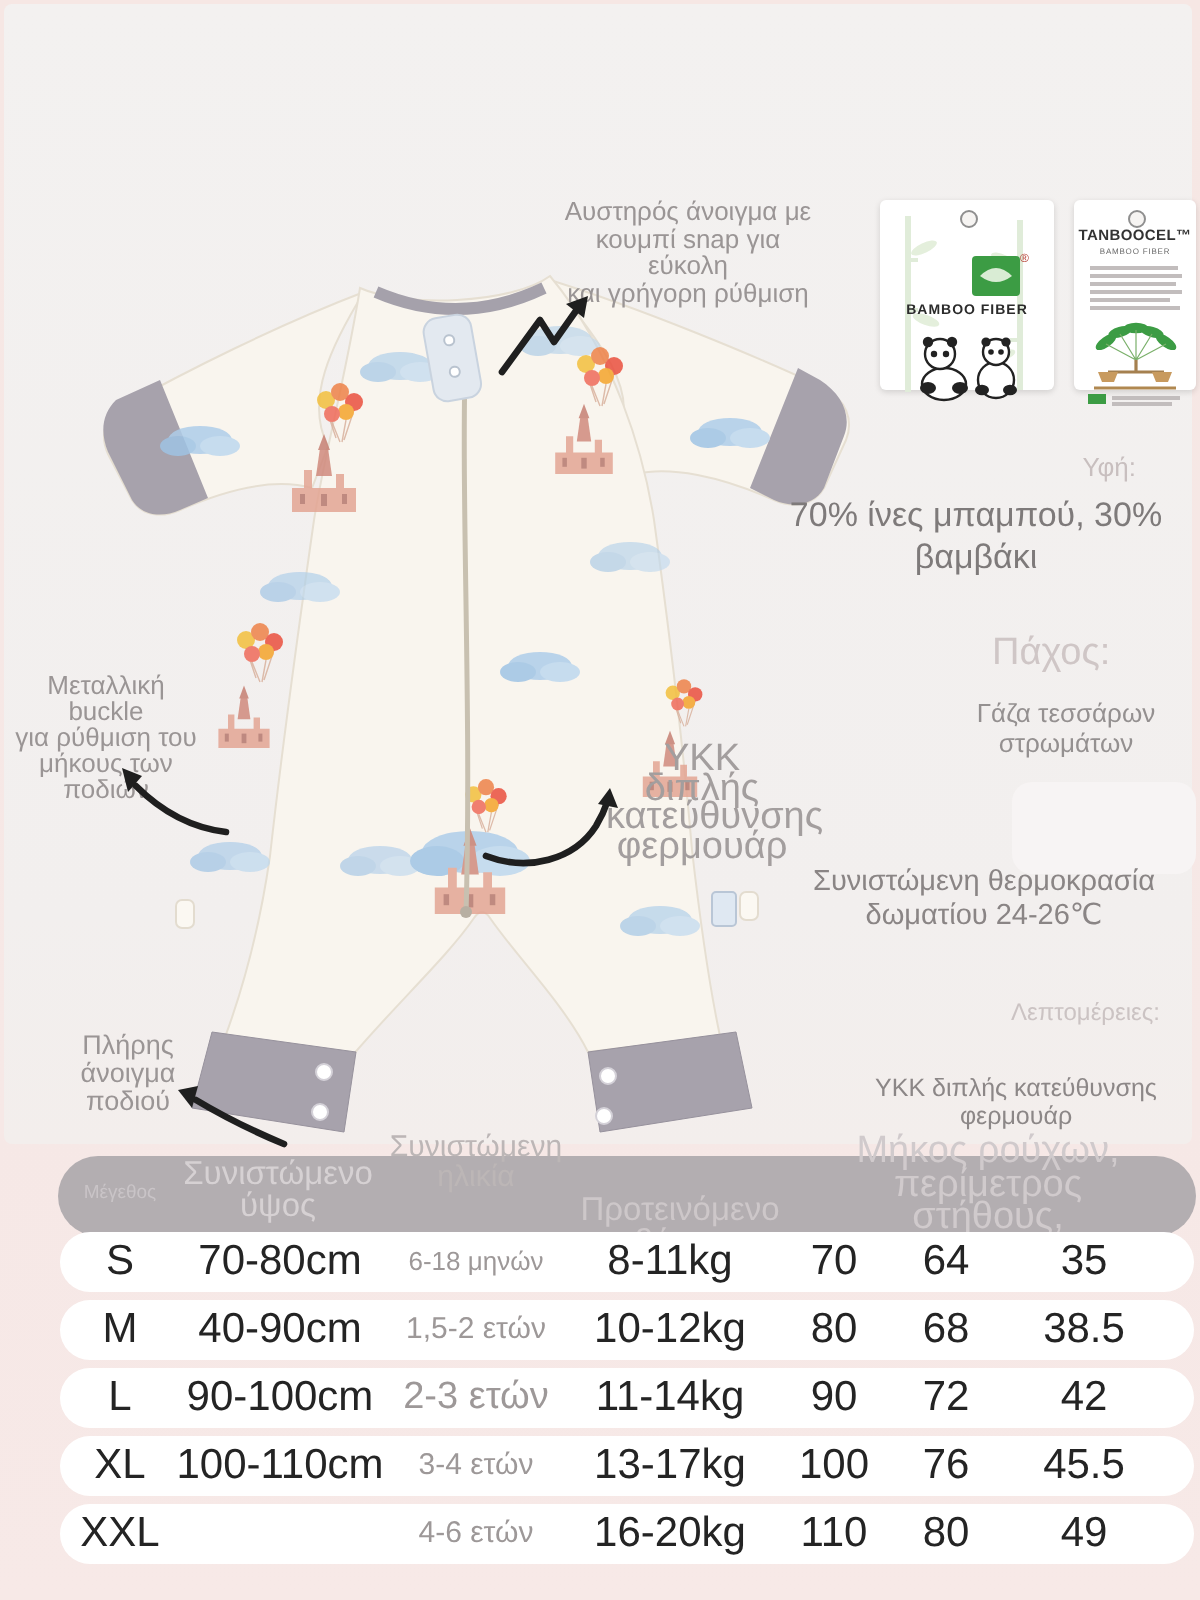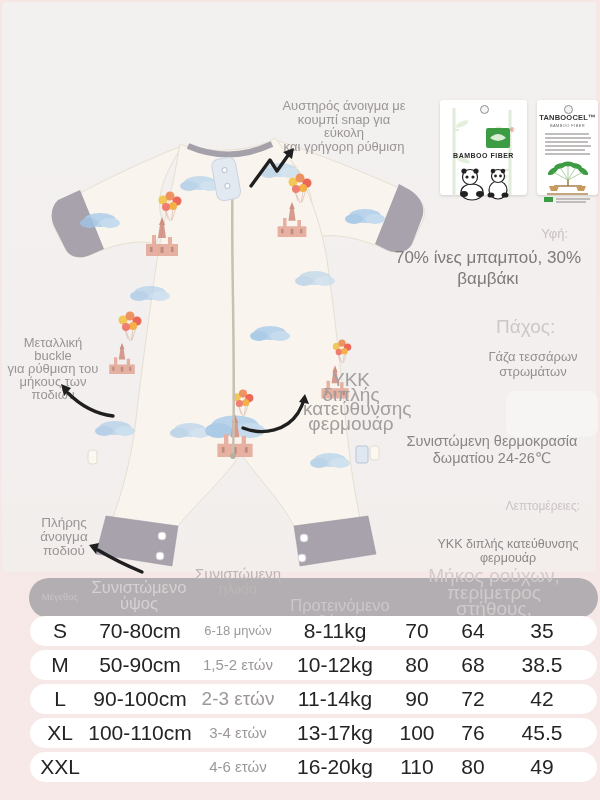--- a/index.html
+++ b/index.html
@@ -282,21 +282,21 @@
     <span class="cell c-size">S</span>
     <span class="cell c-height">70-80cm</span>
     <span class="cell c-age">6-18 μηνών</span>
     <span class="cell c-weight">8-11kg</span>
     <span class="cell c-len">70</span>
     <span class="cell c-chest">64</span>
     <span class="cell c-sleeve">35</span>
   </div>
   <div class="trow r1">
     <span class="cell c-size">M</span>
-    <span class="cell c-height">50-90cm</span>
+    <span class="cell c-height">40-90cm</span>
     <span class="cell c-age">1,5-2 ετών</span>
     <span class="cell c-weight">10-12kg</span>
     <span class="cell c-len">80</span>
     <span class="cell c-chest">68</span>
     <span class="cell c-sleeve">38.5</span>
   </div>
   <div class="trow r2">
     <span class="cell c-size">L</span>
     <span class="cell c-height">90-100cm</span>
     <span class="cell c-age">2-3 ετών</span>

